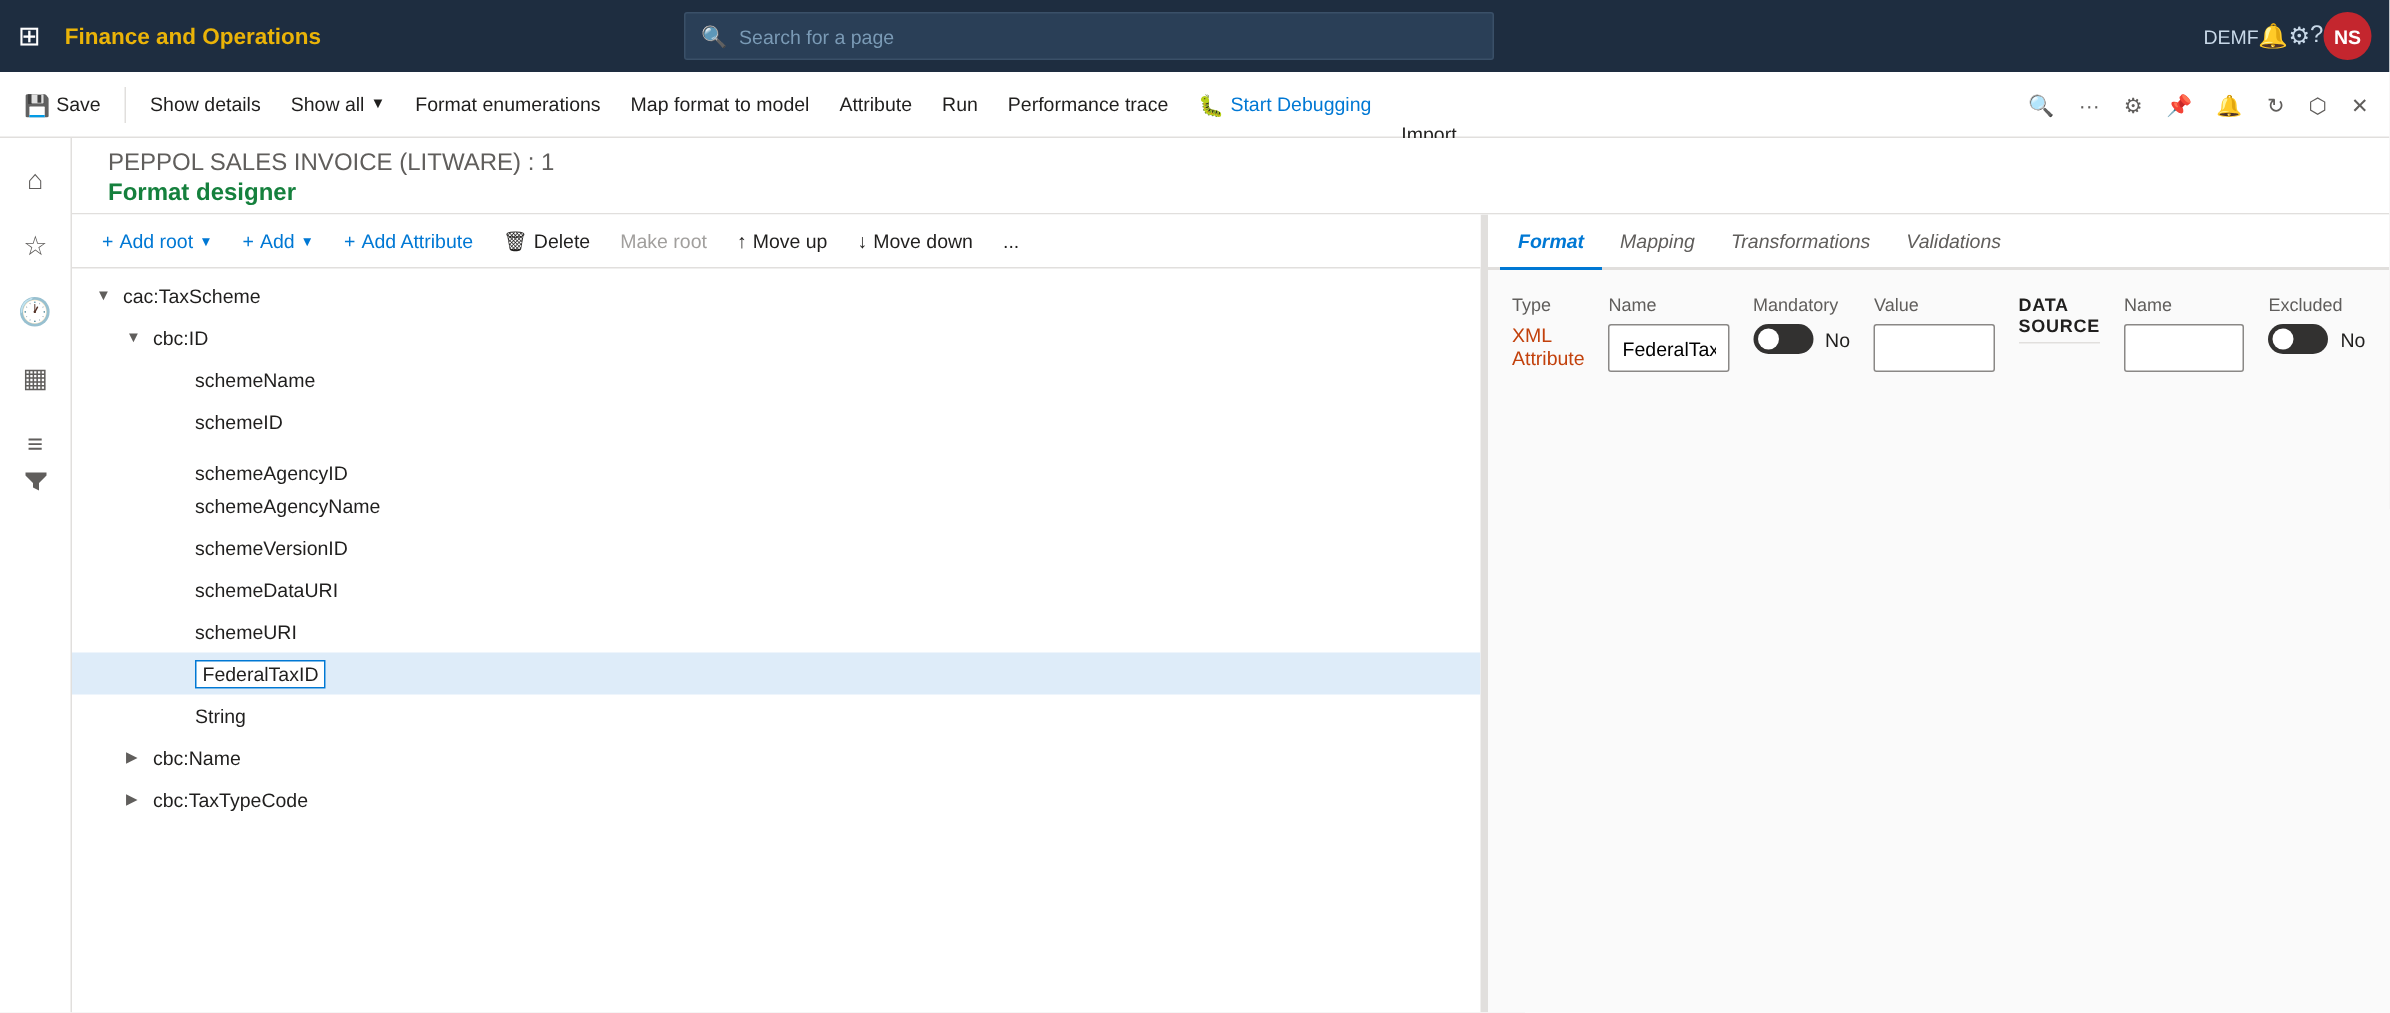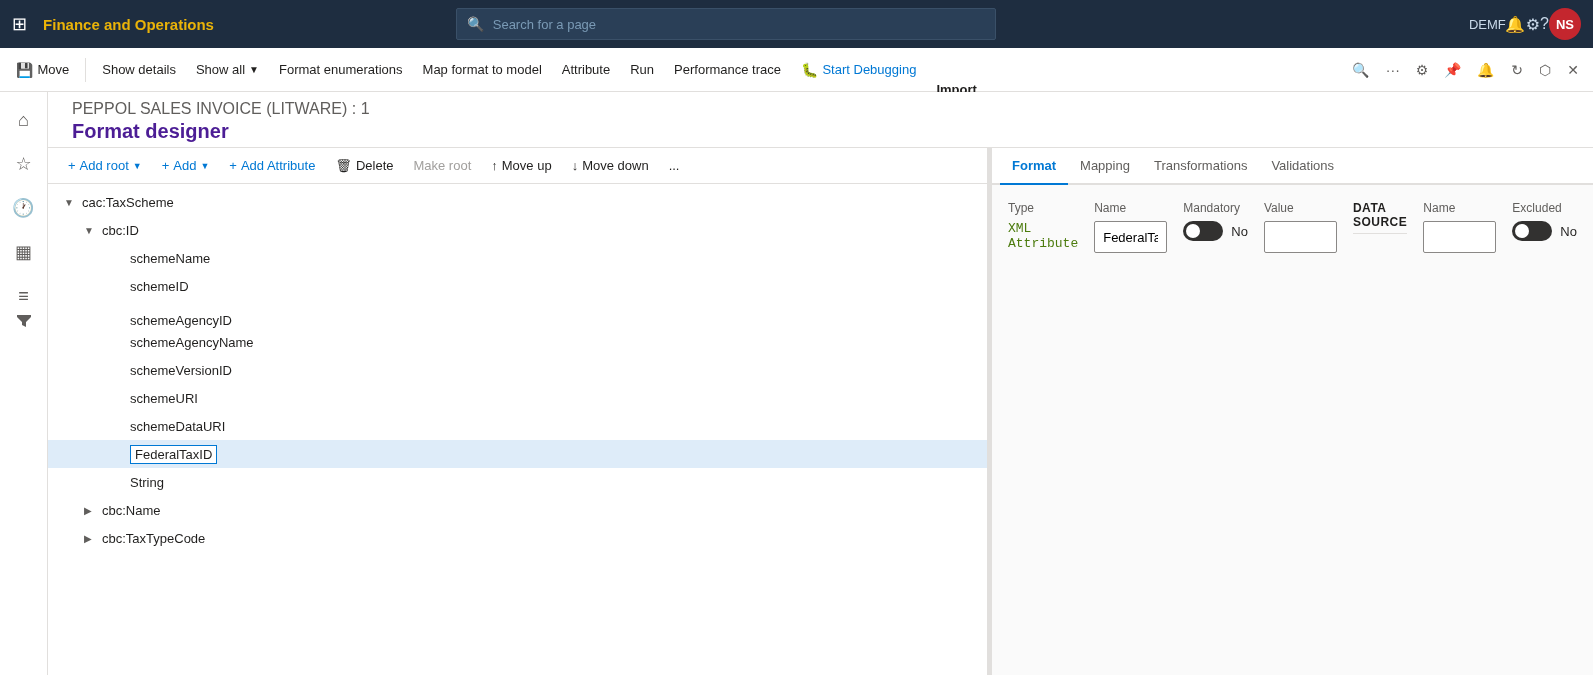--- a/index.html
+++ b/index.html
@@ -133,23 +133,23 @@
       background: white;
       padding: 8px 24px 4px 24px;
       border-bottom: 1px solid #e1dfdd;
     }
     .breadcrumb {
       font-size: 16px;
       color: #605e5c;
       margin-bottom: 2px;
     }
     .page-title {
-      font-size: 20px;
+      font-size: 16px;
       font-weight: 600;
-      color: #4c1d95;
+      color: #15803d;
     }
 
     
     .designer-body {
       display: flex;
       flex: 1;
       overflow: hidden;
       background: #f8f8f8;
     }
 
@@ -222,20 +222,21 @@
       background: white;
       padding: 0 8px;
     }
     .props-tab {
       padding: 10px 12px;
       cursor: pointer;
       font-size: 13px;
       color: #605e5c;
       border-bottom: 2px solid transparent;
       margin-bottom: -2px;
+      font-style: italic;
     }
     .props-tab.active {
       color: #0078d4;
       border-bottom: 2px solid #0078d4;
       font-weight: 600;
     }
 
     .props-body {
       padding: 16px;
       display: flex;
@@ -243,22 +244,21 @@
     }
 
     .prop-group { display: flex; flex-direction: column; gap: 6px; }
     .prop-label {
       font-size: 12px;
       color: #605e5c;
       font-weight: 400;
     }
     .prop-value {
       font-size: 13px;
-      color: #4d7c0f;
-      font-family: Liberation Mono, monospace;
+      color: #c2410c;
     }
     .prop-input {
       width: 100%;
       max-width: 220px;
       height: 32px;
       border: 1px solid #8a8886;
       padding: 0 8px;
       font-size: 13px;
       outline: none;
       border-radius: 2px;
@@ -323,21 +323,21 @@
     <span class="nav-icon">🔔</span>
     <span class="nav-icon">⚙</span>
     <span class="nav-icon">?</span>
     <div class="avatar">NS</div>
   </div>
 </div>
 
 <div class="action-bar">
   <button class="action-btn">
     <span class="btn-icon">💾</span>
-    <span>Move</span>
+    <span>Save</span>
   </button>
   <div class="action-bar-sep"></div>
   <button class="action-btn">
     <span>Show details</span>
   </button>
   <button class="action-btn">
     <span>Show all</span>
     <span style="font-size:10px;">▼</span>
   </button>
   <button class="action-btn">
@@ -352,21 +352,21 @@
   <button class="action-btn">
     <span>Run</span>
   </button>
   <button class="action-btn">
     <span>Performance trace</span>
   </button>
   <button class="action-btn action-btn-blue">
     <span class="btn-icon">🐛</span>
     <span>Start Debugging</span>
   </button>
-  <button class="action-btn" style="font-weight:700;margin-top:40px;">
+  <button class="action-btn" style="font-weight:400;margin-top:40px;">
     <span>Import</span>
   </button>
   <div style="flex:1;"></div>
   <button class="action-btn icon-only">
     <span class="btn-icon">🔍</span>
   </button>
   <button class="action-btn icon-only">
     <span class="btn-icon">···</span>
   </button>
   <button class="action-btn icon-only">
@@ -477,25 +477,25 @@
           <div class="tree-item" style="padding-left: 64px;">
             <span class="arrow"></span>
             <span class="item-label">schemeAgencyName</span>
           </div>
           <div class="tree-item" style="padding-left: 64px;">
             <span class="arrow"></span>
             <span class="item-label">schemeVersionID</span>
           </div>
           <div class="tree-item" style="padding-left: 64px;">
             <span class="arrow"></span>
+            <span class="item-label">schemeDataURI</span>
+          </div>
+          <div class="tree-item" style="padding-left: 64px;">
+            <span class="arrow"></span>
             <span class="item-label">schemeURI</span>
-          </div>
-          <div class="tree-item" style="padding-left: 64px;">
-            <span class="arrow"></span>
-            <span class="item-label">schemeDataURI</span>
           </div>
 
           <div class="tree-item selected" style="padding-left: 64px;">
             <span class="arrow"></span>
             <span class="item-label" style="border: 1px solid #0078d4; padding: 1px 4px; background: white;">FederalTaxID</span>
           </div>
 
           <div class="tree-item" style="padding-left: 64px;">
             <span class="arrow"></span>
             <span class="item-label">String</span>

